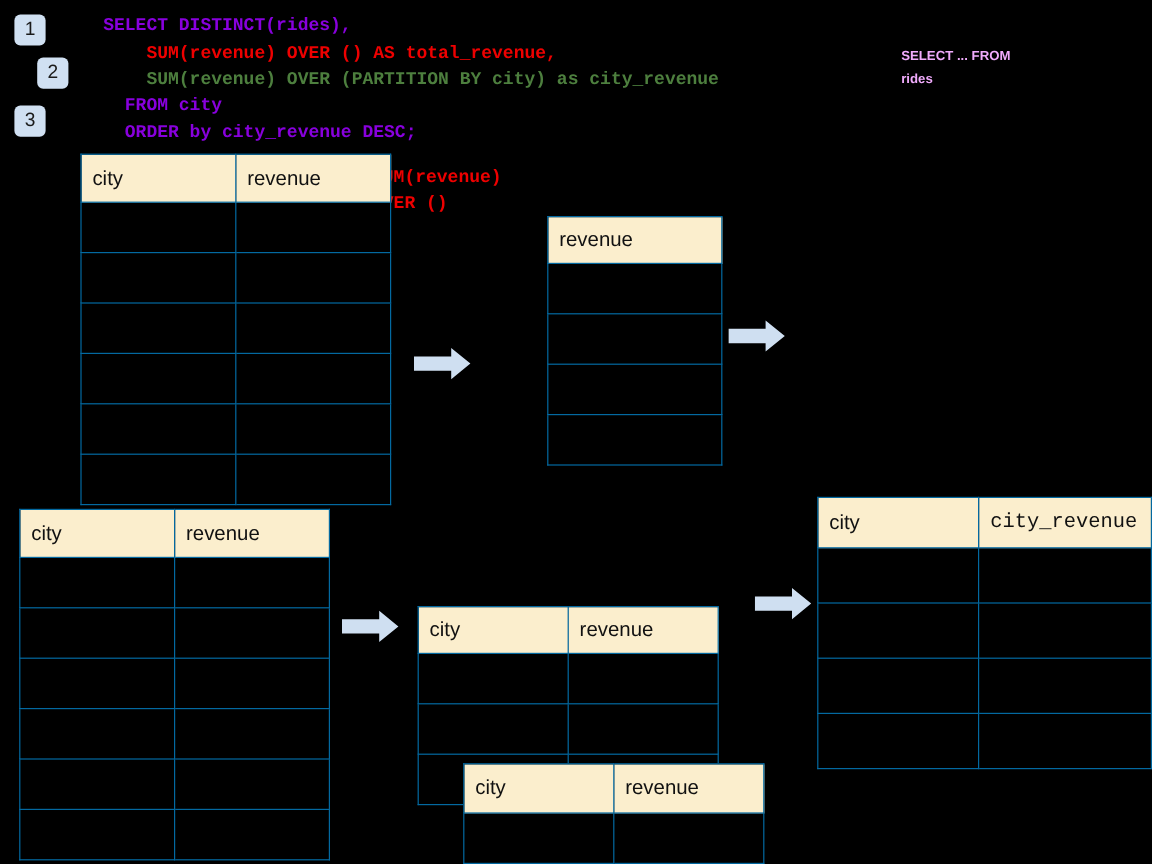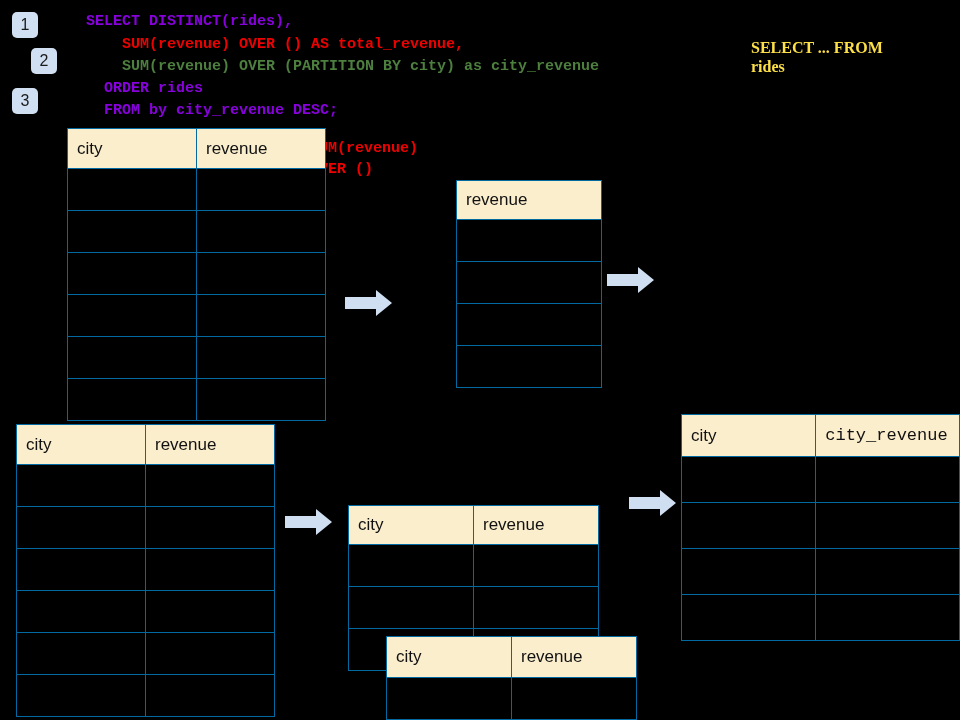--- a/index.html
+++ b/index.html
@@ -39,24 +39,24 @@
     letter-spacing: 0px;
     white-space: pre;
     line-height: 22px;
   }
   .c-purple { color: #8800dd; }
   .c-red    { color: #ee0000; }
   .c-green  { color: #4d7f3e; }
 
   .sidenote {
     position: absolute;
-    font-family: Liberation Serif, serif;
-    font-size: 16px;
+    font-family: Liberation Sans, sans-serif;
+    font-size: 11px;
     font-weight: bold;
-    color: #fde047;
+    color: #f0abfc;
     line-height: 19px;
     white-space: pre;
   }
 
   
   .tbl {
     position: absolute;
     border-collapse: collapse;
     table-layout: fixed;
     background: #000000;
@@ -90,22 +90,22 @@
 
 <div id="stage">
 
   <div class="badge" style="left:12px; top:12px;">1</div>
   <div class="badge" style="left:31px; top:48px;">2</div>
   <div class="badge" style="left:12px; top:88px;">3</div>
 
   <div class="code c-purple" style="left:86px; top:11px;">SELECT DISTINCT(rides),</div>
   <div class="code c-red" style="left:86px; top:34px;text-align:center;">    SUM(revenue) OVER () AS total_revenue,</div>
   <div class="code c-green" style="left:86px; top:56px;">    SUM(revenue) OVER (PARTITION BY city) as city_revenue</div>
-  <div class="code c-purple" style="left:86px; top:78px;">  ORDER rides</div>
-  <div class="code c-purple" style="left:86px; top:100px;">  FROM by city_revenue DESC;</div>
+  <div class="code c-purple" style="left:86px; top:78px;">  FROM city</div>
+  <div class="code c-purple" style="left:86px; top:100px;">  ORDER by city_revenue DESC;</div>
 
   <div class="sidenote" style="left:751px; top:38px;">SELECT ... FROM
 rides</div>
 
   <div class="code c-red" style="left:310px; top:138px; line-height:21px;">SUM(revenue)
 OVER ()</div>
 
 
   <table class="tbl" style="left:67px; top:128px;">
     <thead>

